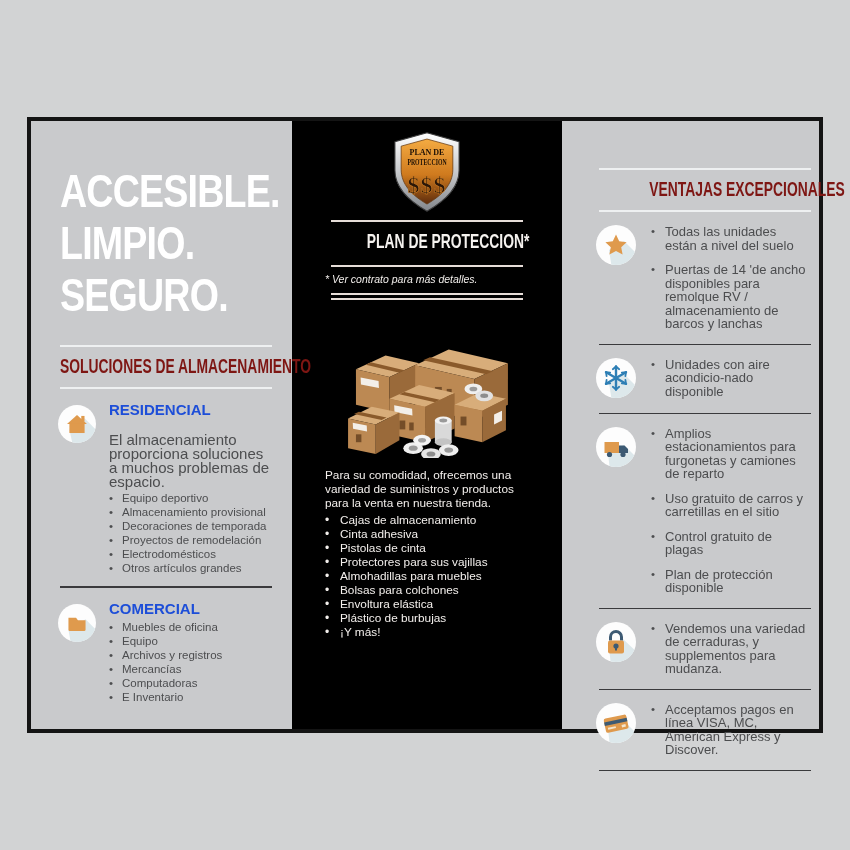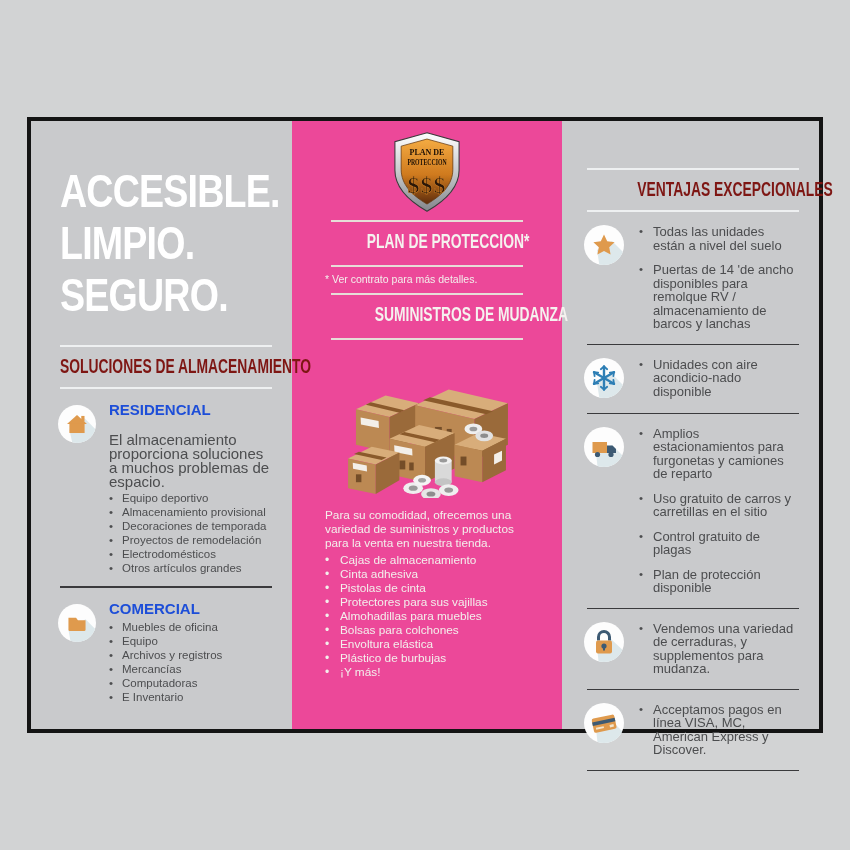--- a/index.html
+++ b/index.html
@@ -11,22 +11,22 @@
   }
   .panel {
     position:absolute; left:27px; top:117px;
     width:788px; height:608px;
     border:4px solid #141414;
     background:#c9cacc;
     display:flex;
   }
   .col { height:100%; box-sizing:border-box; }
   .col-left  { width:261px; padding:0 20px 0 29px; }
-  .col-mid   { width:270px; background:#ec4899; color:#f3efec; padding:0 33px; }
-  .col-right { width:257px; padding:0 20px 0 25px; }
+  .col-mid   { width:270px; background:#000000; color:#f3efec; padding:0 33px; }
+  .col-right { width:257px; padding:0 20px 0 25px;margin-left:12px; }
 
   
   .big-title { margin-top:44px; }
   .title-line {
     font-size:47px; font-weight:700; line-height:52px; color:#ffffff;
     letter-spacing:-1px; transform:scaleX(0.80); transform-origin:left center;
     white-space:nowrap;
   }
 
   
@@ -57,21 +57,21 @@
   .bi .dot { width:13px; flex:none; font-size:11.5px; line-height:13.5px; }
   .bi .txt { font-size:11.5px; line-height:13.5px; }
   .col-left .bi { color:#4c4d4f; }
   .col-left .rule.dark { margin:10px 0 4px 0; }
 
   
   .badge-wrap { text-align:center; margin-top:10px; }
   .badge-wrap svg { width:82px; height:82px; }
   .col-mid .rule.mid-light { margin-top:3px; }
   .mid-body { font-size:11.8px; line-height:13.8px; margin:7px 0 0 0; color:#f3efec; }
-  .mid-note { font-size:10.5px; line-height:12px; margin:6px 0 8px 0; color:#f3efec; }
+  .mid-note { font-size:10.5px; font-style:italic; line-height:12px; margin:6px 0 8px 0; color:#f3efec; }
   .boxes-wrap { text-align:center; margin-top:10px; }
   .boxes-wrap svg { width:200px; height:148px; }
   .col-mid .bullets { margin-top:4px; }
   .col-mid .bi { color:#f3efec; margin-bottom:0.5px; }
   .col-mid .bi .dot { width:15px; font-size:12px; line-height:13.5px; }
   .col-mid .bi .txt { font-size:11.8px; line-height:13.5px; }
   .col-mid .sup-head { margin-top:8px; }
 
   
   .col-right .rule.first { margin-top:47px; }
@@ -215,23 +215,20 @@
 
     <div class="rule mid-light"></div>
     <div class="col-head center">
       <span class="cond">PLAN DE PROTECCION*</span>
     </div>
     <div class="rule mid-light"></div>
 
     <p class="mid-note">* Ver contrato para más detalles.</p>
 
     <div class="rule mid-light"></div>
-    <div class="col-head center sup-head" style="margin-top:0">
-      <span class="cond">SUMINISTROS DE MUDANZA</span>
-    </div>
     <div class="rule mid-light"></div>
 
     <div class="boxes-wrap">
       <svg viewBox="0 0 200 150">
 
         <polygon points="28,60 58,46 92,54 62,68" fill="#d8ad7a"></polygon>
         <polygon points="28,60 62,68 62,104 28,96" fill="#bc8953"></polygon>
         <polygon points="62,68 92,54 92,88 62,104" fill="#9a6a3a"></polygon>
         <polygon points="43,53 77,61 72,63.5 38,55.5" fill="#8a5a2b"></polygon>
         <polygon points="33,68 51,72.5 51,79.5 33,75" fill="#f3efe9" transform="rotate(-3 42 74)"></polygon>

